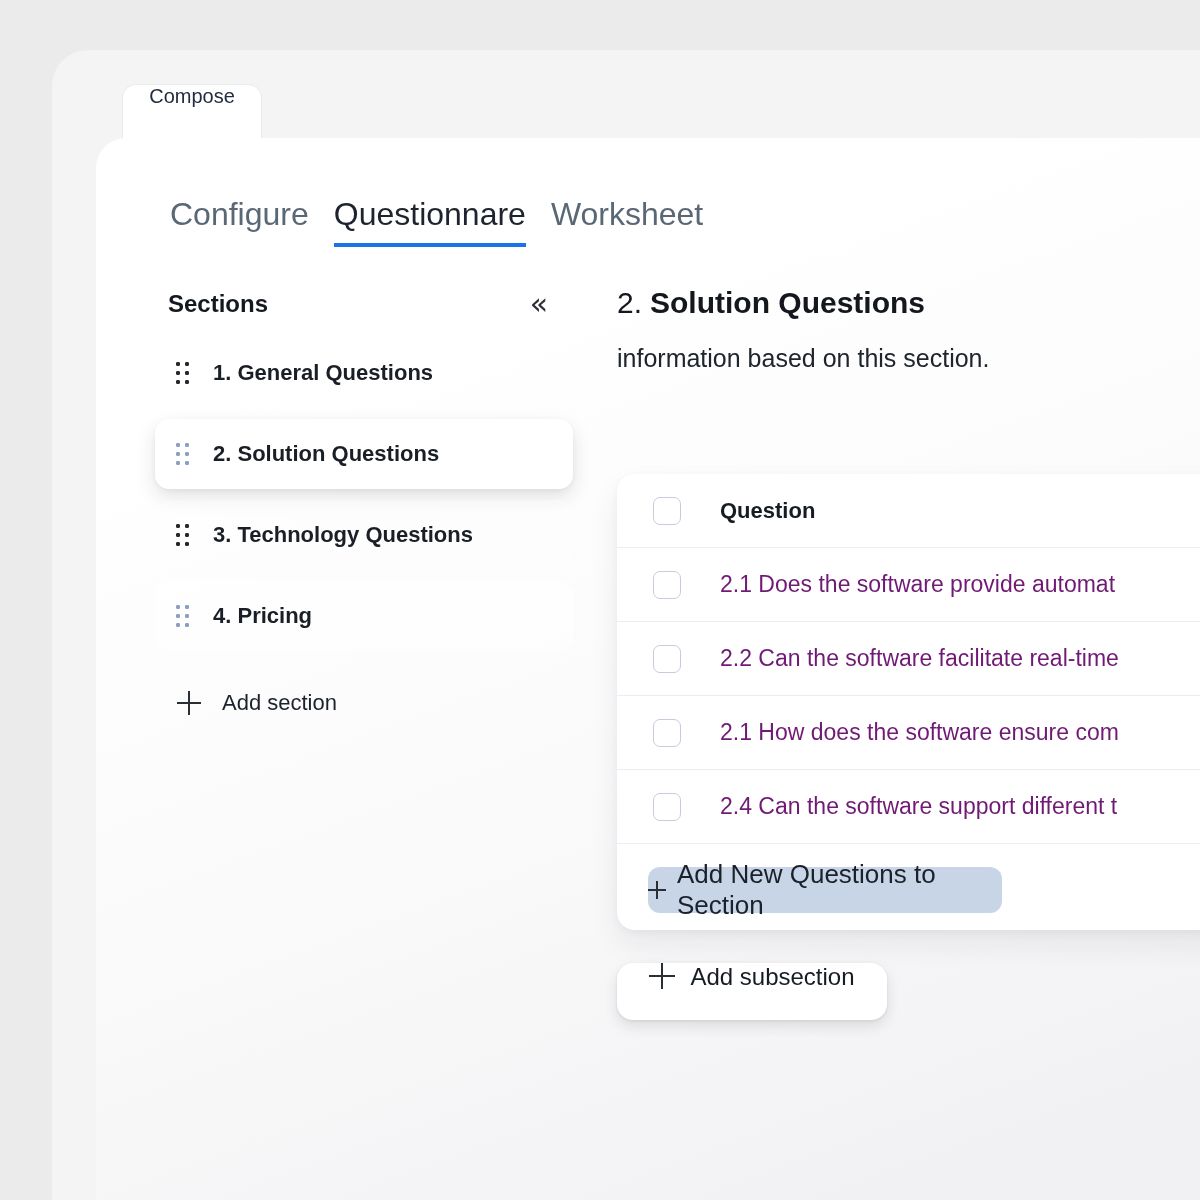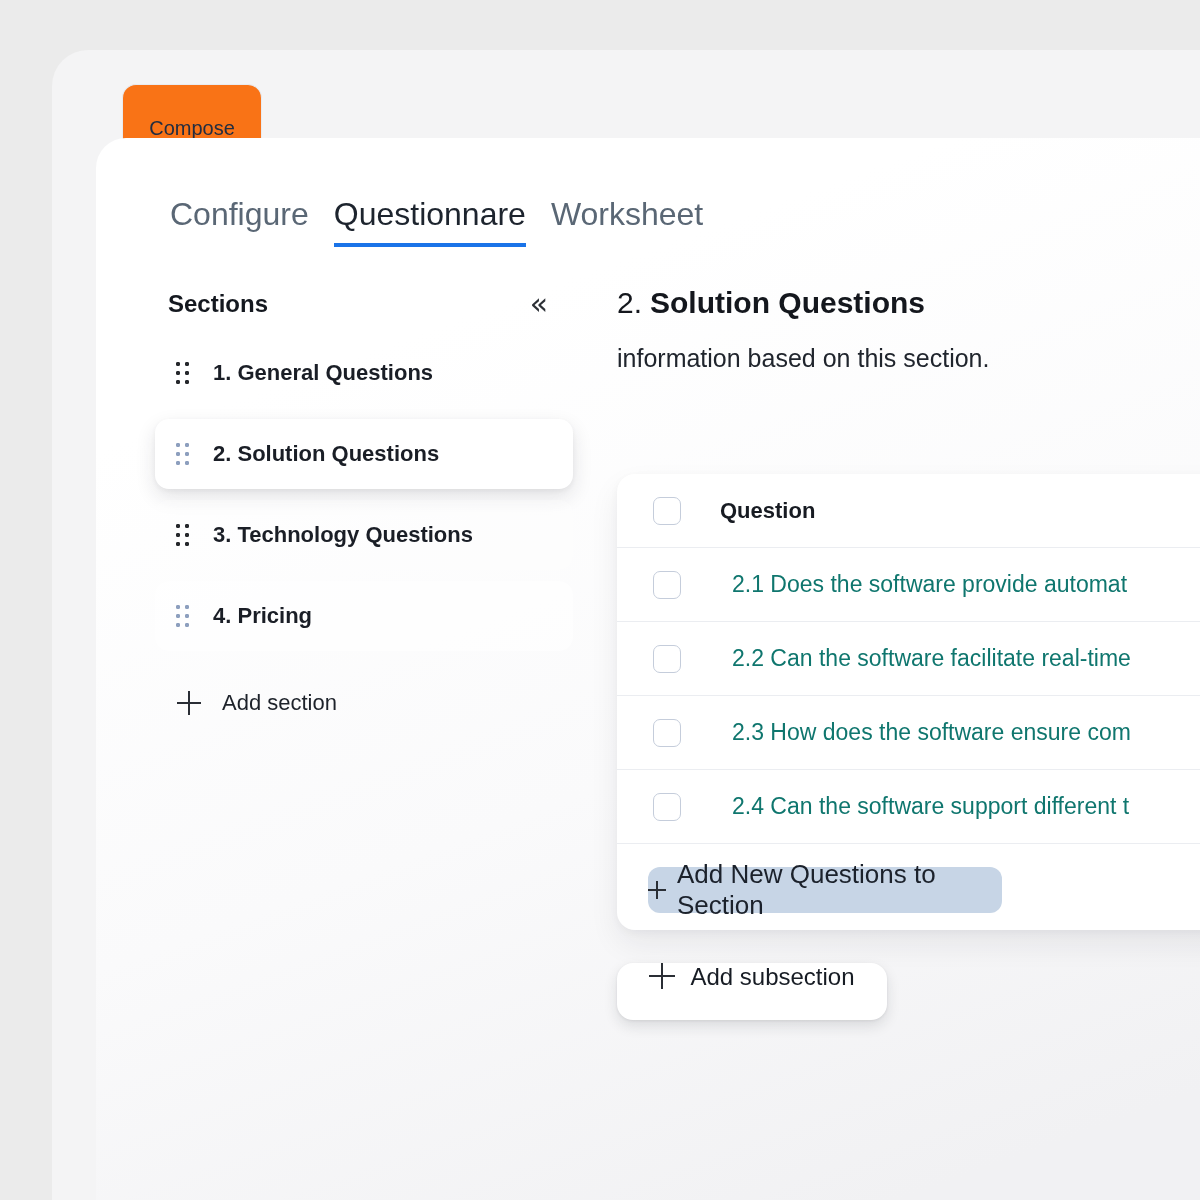--- a/index.html
+++ b/index.html
@@ -9,23 +9,23 @@
     font-family:"Liberation Sans","DejaVu Sans",sans-serif;
     color:#1d222a;
     position:relative;
   }
   .outer-panel{
     position:absolute; left:52px; top:50px; width:1400px; height:1400px;
     background:#f4f4f5; border-radius:36px;
   }
   .compose-tab{
     position:absolute; left:122px; top:84px; width:140px; height:56px;
-    background:#f97316; border:1px solid #e8ebf0; border-bottom:none;
+    background:#ffffff; border:1px solid #e8ebf0; border-bottom:none;
     border-radius:14px 14px 0 0;
-    display:flex; align-items:flex-end; justify-content:center;
+    display:flex; align-items:flex-start; justify-content:center;
     font-size:20px; color:#232d40;
   }
   .inner-panel{
     position:absolute; left:96px; top:138px; width:1304px; height:1262px;
     border-radius:30px 0 0 0;
     background:linear-gradient(160deg,#ffffff 18%,#fafafb 48%,#f1f1f3 78%);
   }
   
   .tabs-row{
     position:absolute; left:170px; top:196px;
@@ -93,21 +93,21 @@
   .q-row{
     display:flex; align-items:center; padding-left:36px;
   }
   .q-row.header{ height:73px; }
   .q-row.body{ height:74px; border-top:1px solid #ebedf1; }
   .checkbox{
     width:28px; height:28px; flex:none; background:#fff;
     border:1.5px solid #c5cddb; border-radius:7px;
   }
   .q-header-label{ margin-left:39px; font-size:22px; font-weight:bold; color:#171b22; }
-  .q-row-text{ margin-left:51px; font-size:23px; color:#0f766e; white-space:nowrap; }
+  .q-row-text{ margin-left:39px; font-size:23px; color:#701a75; white-space:nowrap; }
   .add-questions-btn{
     margin:23px 0 0 31px; width:354px; height:46px; border-radius:12px;
     background:#c7d5e6; display:flex; align-items:center; justify-content:center; gap:11px;
     font-size:26px; color:#1b212b;
   }
   .add-subsection-btn{
     position:absolute; left:617px; top:963px; width:270px; height:57px;
     background:#ffffff; border-radius:16px;
     box-shadow:0 6px 14px rgba(25,30,40,0.12), 0 1px 3px rgba(25,30,40,0.08);
     display:flex; align-items:flex-start; justify-content:center; gap:15px;
@@ -176,21 +176,21 @@
   <div class="q-row body">
     <span class="checkbox"></span>
     <span class="q-row-text">2.1 Does the software provide automat</span>
   </div>
   <div class="q-row body">
     <span class="checkbox"></span>
     <span class="q-row-text">2.2 Can the software facilitate real-time</span>
   </div>
   <div class="q-row body">
     <span class="checkbox"></span>
-    <span class="q-row-text">2.3 How does the software ensure com</span>
+    <span class="q-row-text">2.1 How does the software ensure com</span>
   </div>
   <div class="q-row body">
     <span class="checkbox"></span>
     <span class="q-row-text">2.4 Can the software support different t</span>
   </div>
   <div class="q-row body" style="border-top:1px solid #ebedf1; height:87px; padding-left:0; align-items:flex-start;">
     <div class="add-questions-btn">
       <span class="plus p18"></span>
       <span>Add New Questions to Section</span>
     </div>

